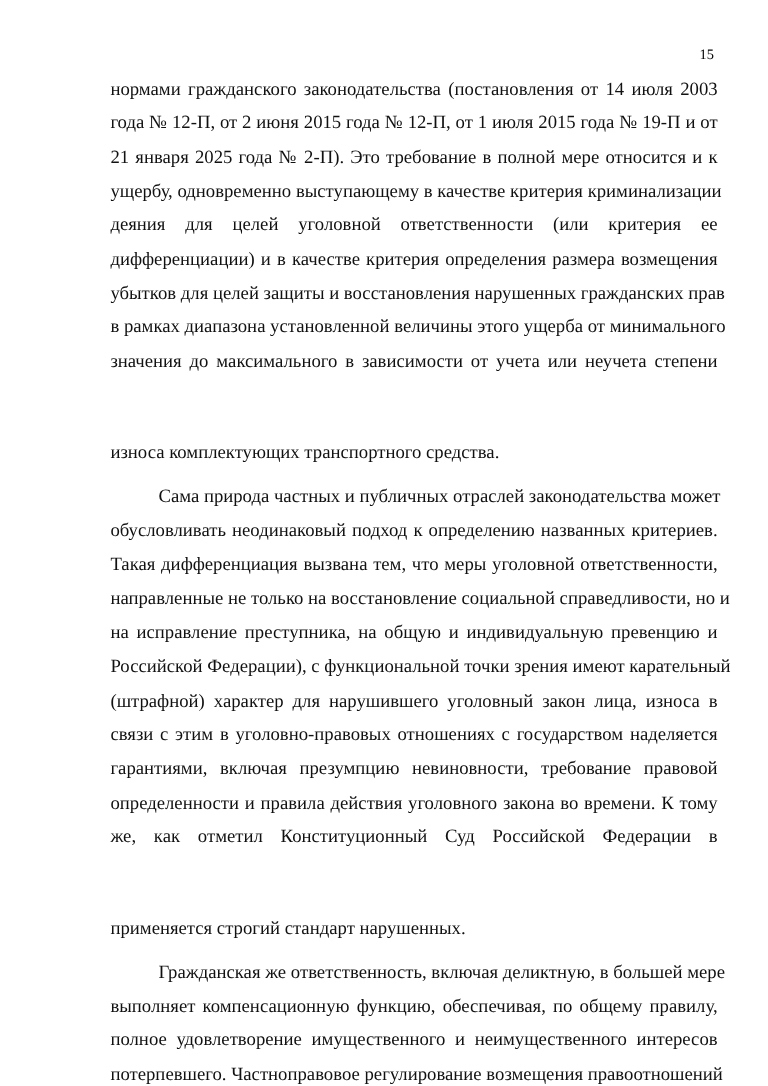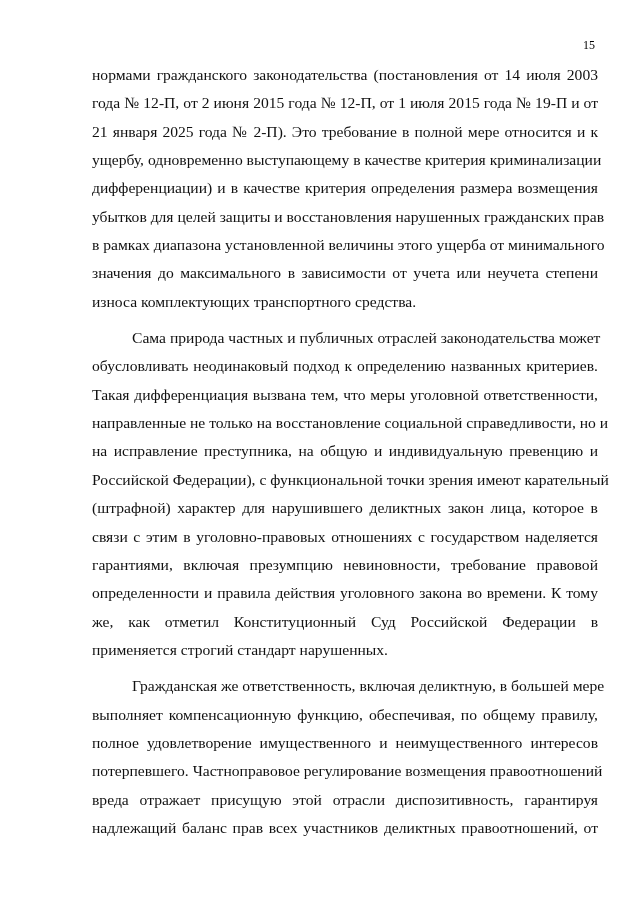--- a/index.html
+++ b/index.html
@@ -1,50 +1,51 @@
 <!DOCTYPE html>
 <html><head>
 <meta charset="utf-8">
 <style>
   html, body { margin:0; padding:0; background:#fff; }
   body { width:640px; height:905px; position:relative; overflow:hidden; }
   .page-num { position:absolute; top:38px; right:45px; font-family:"Liberation Serif", serif; font-size:12px; color:#000; }
   .text { position:absolute; left:92px; width:506px; top:61px; font-family:"Liberation Serif", serif; font-size:15.6px; line-height:28.35px; color:#111; }
   .para { margin:0; text-align:justify; }
   .line { display:block; text-align:justify; text-align-last:justify; white-space:nowrap; height:28.35px; }
-  .line.last { text-align-last:left; }
+  .line.last { text-align-last:left;margin-top:48px; }
   .line.indent { padding-left:40px; }
   .gap { height:8px; }
 </style>
 </head>
 <body>
 
 <div class="page-num">15</div>
 
 <div class="text">
   <div class="para">
     <span class="line">нормами гражданского законодательства (постановления от 14 июля 2003</span>
     <span class="line">года № 12-П, от 2 июня 2015 года № 12-П, от 1 июля 2015 года № 19-П и от</span>
     <span class="line">21 января 2025 года № 2-П). Это требование в полной мере относится и к</span>
     <span class="line">ущербу, одновременно выступающему в качестве критерия криминализации</span>
+    <span class="line">деяния для целей уголовной ответственности (или критерия ее</span>
     <span class="line">дифференциации) и в качестве критерия определения размера возмещения</span>
     <span class="line">убытков для целей защиты и восстановления нарушенных гражданских прав</span>
     <span class="line">в рамках диапазона установленной величины этого ущерба от минимального</span>
     <span class="line">значения до максимального в зависимости от учета или неучета степени</span>
     <span class="line last">износа комплектующих транспортного средства.</span>
   </div>
   <div class="gap"></div>
   <div class="para">
     <span class="line indent">Сама природа частных и публичных отраслей законодательства может</span>
     <span class="line">обусловливать неодинаковый подход к определению названных критериев.</span>
     <span class="line">Такая дифференциация вызвана тем, что меры уголовной ответственности,</span>
     <span class="line">направленные не только на восстановление социальной справедливости, но и</span>
     <span class="line">на исправление преступника, на общую и индивидуальную превенцию и</span>
     <span class="line">Российской Федерации), с функциональной точки зрения имеют карательный</span>
-    <span class="line">(штрафной) характер для нарушившего деликтных закон лица, которое в</span>
+    <span class="line">(штрафной) характер для нарушившего уголовный закон лица, износа в</span>
     <span class="line">связи с этим в уголовно-правовых отношениях с государством наделяется</span>
     <span class="line">гарантиями, включая презумпцию невиновности, требование правовой</span>
     <span class="line">определенности и правила действия уголовного закона во времени. К тому</span>
     <span class="line">же, как отметил Конституционный Суд Российской Федерации в</span>
     <span class="line last">применяется строгий стандарт нарушенных.</span>
   </div>
   <div class="gap"></div>
   <div class="para">
     <span class="line indent">Гражданская же ответственность, включая деликтную, в большей мере</span>
     <span class="line">выполняет компенсационную функцию, обеспечивая, по общему правилу,</span>

